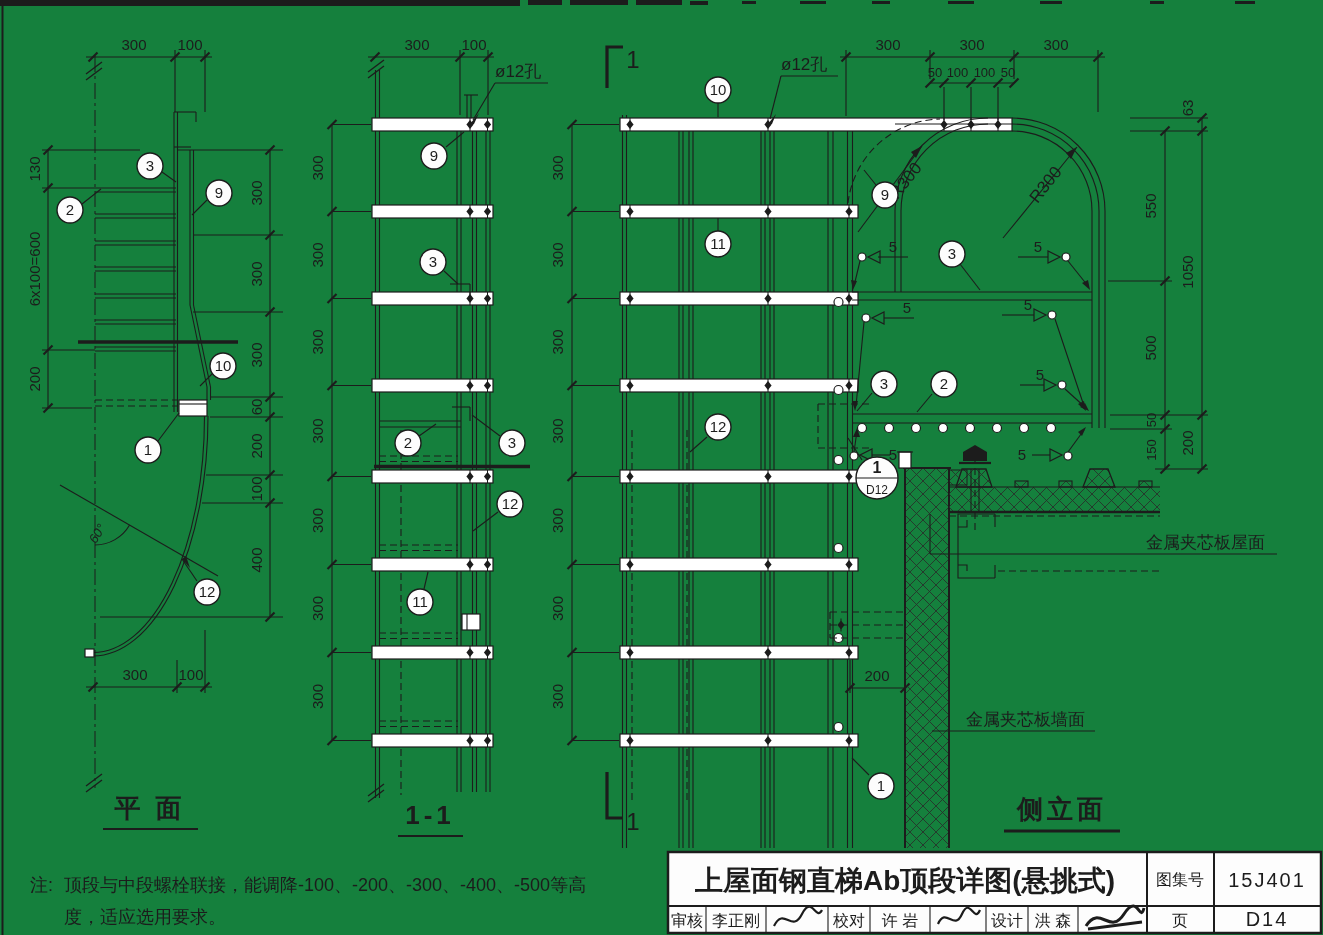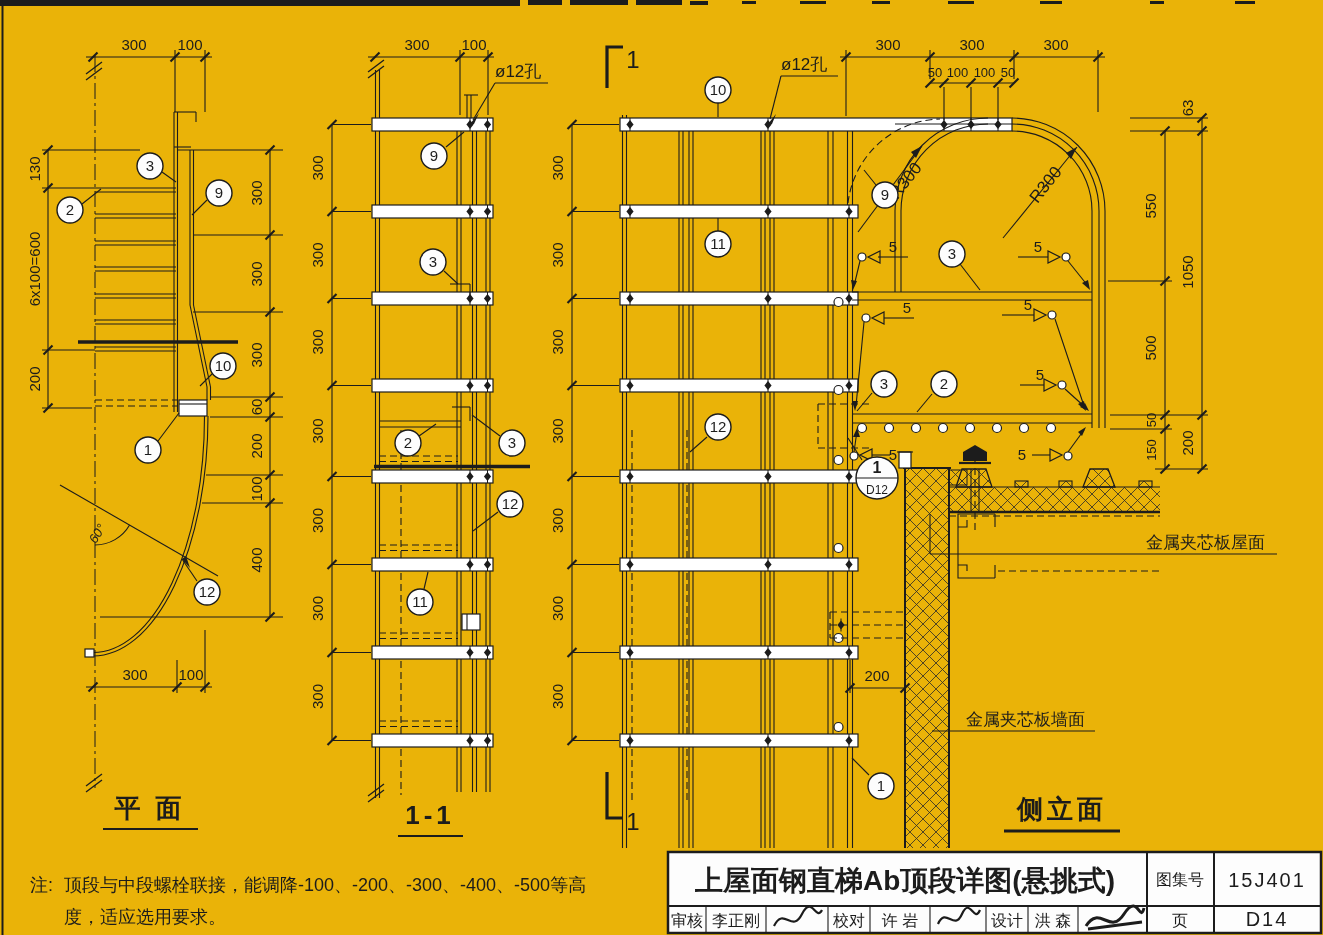--- a/index.html
+++ b/index.html
@@ -1,16 +1,16 @@
 <!DOCTYPE html>
 <html><head>
 <meta charset="utf-8">
 <style>
   html,body{margin:0;padding:0;background:#e8e8e8;}
-  #page{position:relative;width:1323px;height:935px;background:#eab308;overflow:hidden;
+  #page{position:relative;width:1323px;height:935px;background:#15803d;overflow:hidden;
         font-family:"Liberation Sans","DejaVu Sans",sans-serif;}
   svg{display:block;}
   .s{stroke:#1c1c1c;stroke-width:1.1;fill:none;}
   .sw{stroke:#1c1c1c;stroke-width:2;fill:none;}
   .thk{stroke:#1c1c1c;stroke-width:3.5;fill:none;}
   .mk{stroke:#1c1c1c;stroke-width:3.2;fill:none;}
   .dash{stroke:#1c1c1c;stroke-width:1.1;fill:none;stroke-dasharray:7 4;}
   .cldash{stroke:#1c1c1c;stroke-width:1;fill:none;stroke-dasharray:16 4 3 4;}
   .wf{fill:#ffffff;stroke:#1c1c1c;stroke-width:1.2;}
   .blk{fill:#1c1c1c;stroke:none;}

